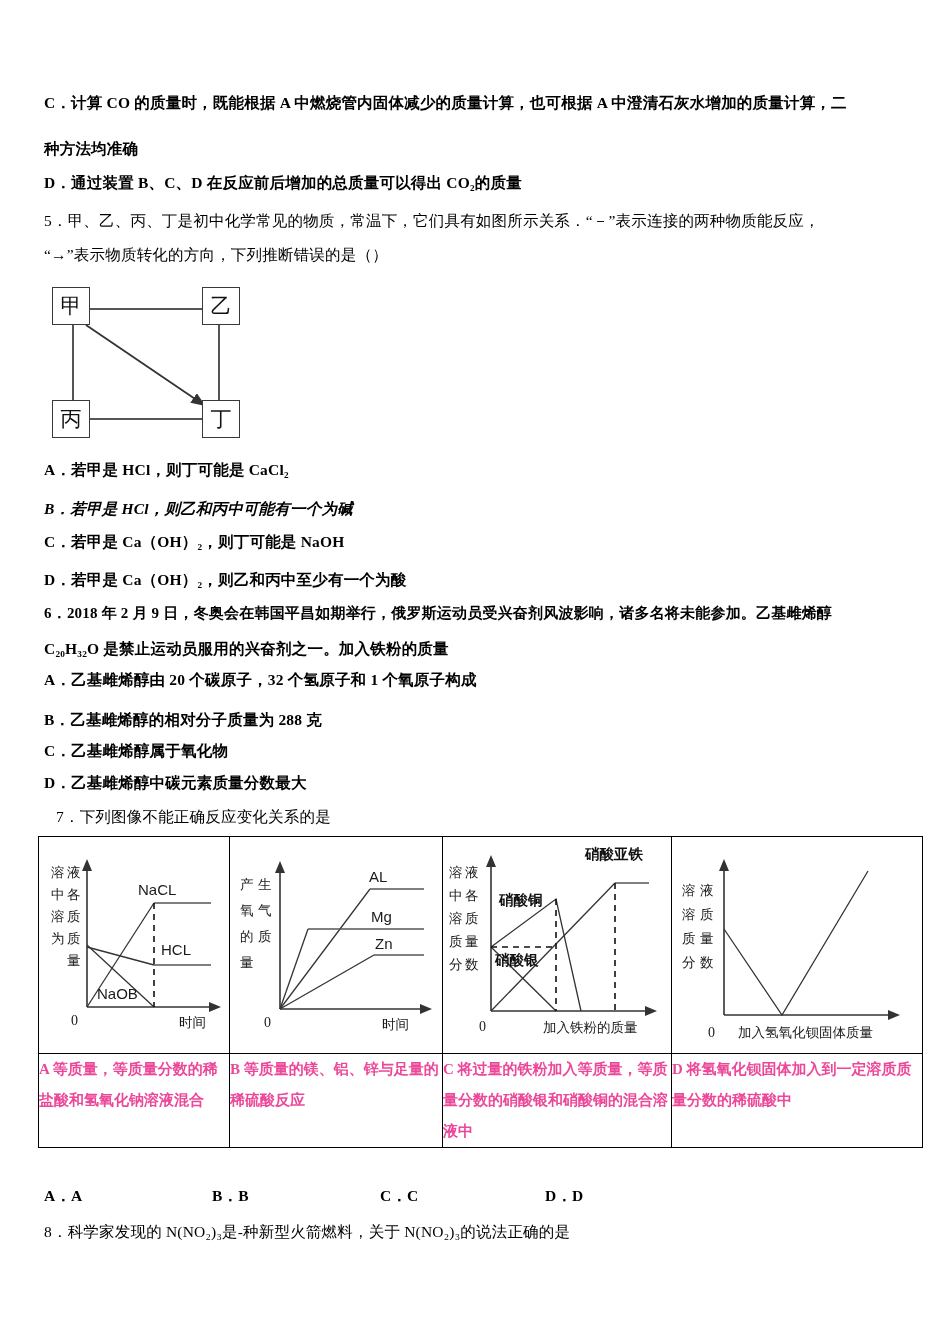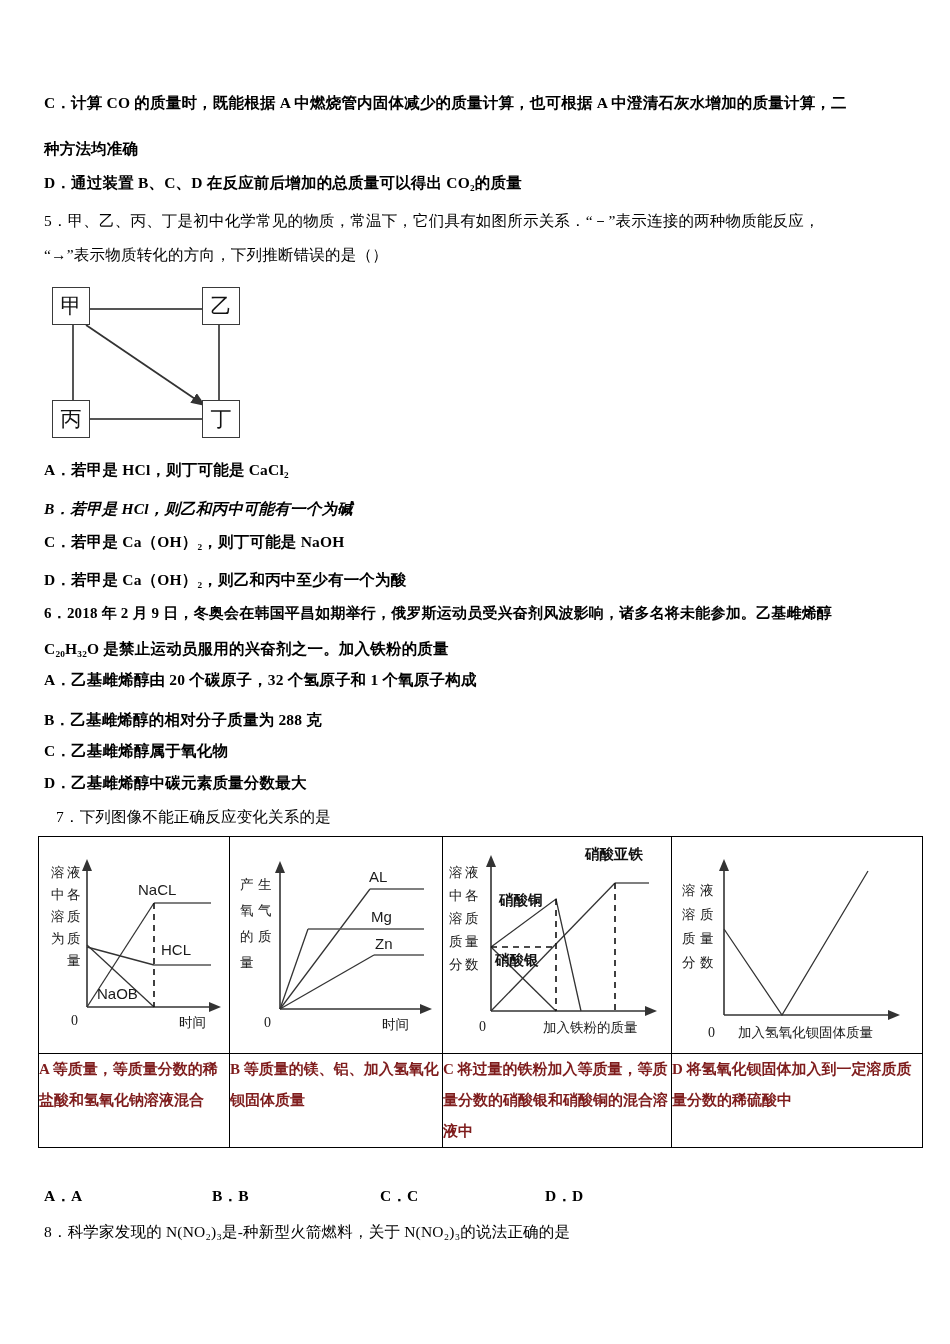--- a/index.html
+++ b/index.html
@@ -62,21 +62,21 @@
     border: 1.3px solid #000;
     vertical-align: top;
     padding: 0;
   }
   .cap {
     font-family: "Liberation Serif", "DejaVu Serif", serif;
     font-weight: bold;
     font-size: 15px;
     line-height: 31px;
     padding: 8px 9px 10px 9px;
-    color: #7f1d1d;
+    color: #ec4899;
   }
   .chartcell { position: relative; }
   .svgwrap { display:block; }
   .axlabel-cn {
     font-family: "Liberation Sans", "DejaVu Sans", sans-serif;
     font-size: 13.5px;
     fill: #1a1a1a;
   }
   .zero {
     font-family: "Liberation Serif", "DejaVu Serif", serif;
@@ -270,21 +270,21 @@
           <line class="axis" x1="52" y1="178" x2="222" y2="178"></line>
           <path d="M228,178 L216,173 L216,183 Z" fill="#333"></path>
           <polyline class="ln" points="52,92 110,178 196,34"></polyline>
           <text class="zero" x="36" y="200">0</text>
           <text class="axlabel-cn" x="66" y="200">加入氢氧化钡固体质量</text>
         </svg>
       </td>
     </tr>
     <tr>
       <td class="cap">A 等质量，等质量分数的稀盐酸和氢氧化钠溶液混合</td>
-      <td class="cap">B 等质量的镁、铝、加入氢氧化钡固体质量</td>
+      <td class="cap">B 等质量的镁、铝、锌与足量的稀硫酸反应</td>
       <td class="cap">C 将过量的铁粉加入等质量，等质量分数的硝酸银和硝酸铜的混合溶液中</td>
       <td class="cap">D 将氢氧化钡固体加入到一定溶质质量分数的稀硫酸中</td>
     </tr>
   </tbody>
     </table>
 
   <div class="txt" style="left:44px; top:1185px;text-align:right;">A．A</div>
   <div class="txt" style="left:212px; top:1185px;text-align:right;">B．B</div>
   <div class="txt" style="left:380px; top:1185px;">C．C</div>
   <div class="txt" style="left:545px; top:1185px;">D．D</div>

